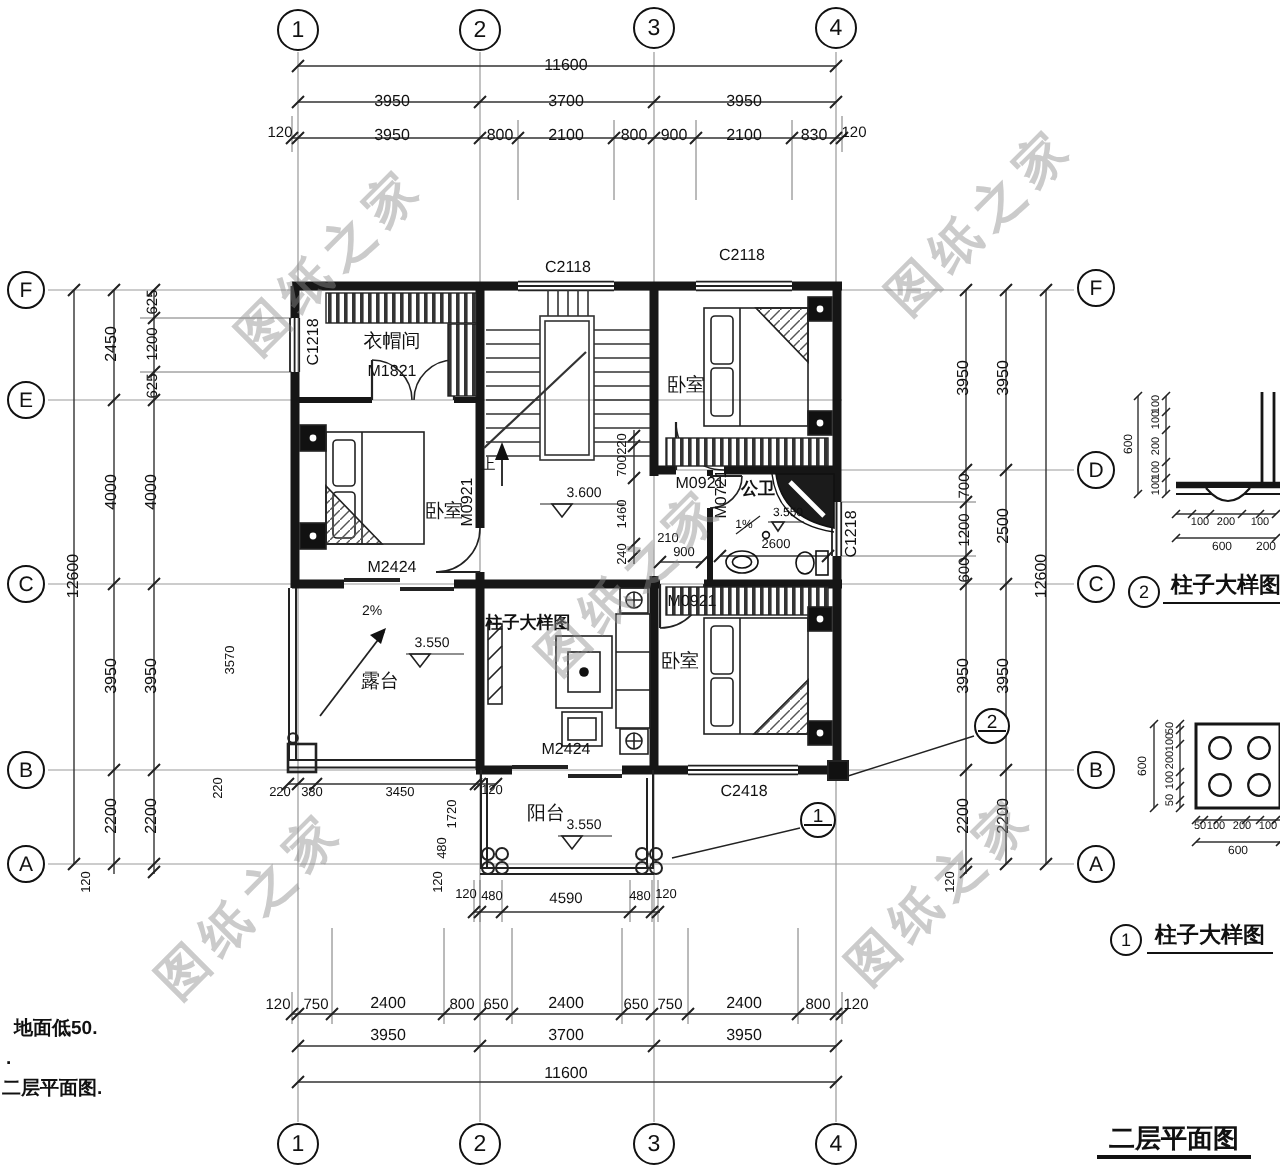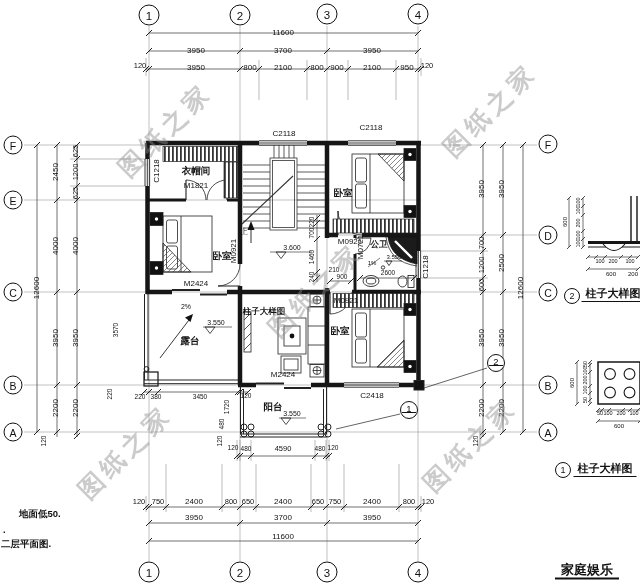--- a/index.html
+++ b/index.html
@@ -1,21 +1,21 @@
 <!DOCTYPE html>
 <html><head>
 <meta charset="utf-8">
 <style>
   html,body{margin:0;padding:0;background:#fff}
   #page{position:relative;width:640px;height:588px;background:#fff;overflow:hidden;font-family:"Liberation Sans",sans-serif}
   svg{position:absolute;left:0;top:0}
   .lbl{position:absolute;transform:translate(-50%,-50%);font-family:"Liberation Sans",sans-serif;color:#111;white-space:nowrap;line-height:1;z-index:5}
   .v{transform:translate(-50%,-50%) rotate(-90deg)}
   .f8{font-size:8px}.f7{font-size:7.5px}.f6{font-size:6.5px}.f5{font-size:5.5px}
-  .rm{font-size:9.5px;font-weight:bold}
+  .rm{font-size:9.5px;font-weight:normal}
   .rms{font-size:8.5px;font-weight:bold}
   .op{font-size:8px}
   .lv{font-size:7px}
   .bub{position:absolute;transform:translate(-50%,-50%);border:1.2px solid #111;border-radius:50%;background:#fff;display:flex;align-items:center;justify-content:center;font-family:"Liberation Sans",sans-serif;color:#111;z-index:6;box-sizing:border-box}
   .bub.n{width:21px;height:21px;font-size:11.5px}
   .bub.l{width:19px;height:19px;font-size:10.5px}
   .bub.m{width:18px;height:18px;font-size:9.5px}
   .bub.t{width:16px;height:16px;font-size:9px}
   .mkr{overflow:hidden}
   .mkr i{position:absolute;left:1px;right:1px;top:63%;border-top:1px solid #111}
@@ -185,21 +185,21 @@
 <span class="lbl f8" style="left:196px;top:51px">3950</span>
 <span class="lbl f8" style="left:283px;top:51px">3700</span>
 <span class="lbl f8" style="left:372px;top:51px">3950</span>
 <span class="lbl f7" style="left:140px;top:66px">120</span>
 <span class="lbl f8" style="left:196px;top:68px">3950</span>
 <span class="lbl f8" style="left:250px;top:68px">800</span>
 <span class="lbl f8" style="left:283px;top:68px">2100</span>
 <span class="lbl f8" style="left:317px;top:68px">800</span>
 <span class="lbl f8" style="left:337px;top:68px">900</span>
 <span class="lbl f8" style="left:372px;top:68px">2100</span>
-<span class="lbl f8" style="left:407px;top:68px">950</span>
+<span class="lbl f8" style="left:407px;top:68px">830</span>
 <span class="lbl f7" style="left:427px;top:66px">120</span>
 
 <span class="lbl f6" style="left:233px;top:448px">120</span>
 <span class="lbl f6" style="left:246px;top:449px">480</span>
 <span class="lbl f7" style="left:283px;top:449px">4590</span>
 <span class="lbl f6" style="left:320px;top:449px">480</span>
 <span class="lbl f6" style="left:333px;top:448px">120</span>
 <span class="lbl f7" style="left:139px;top:502px">120</span>
 <span class="lbl f7" style="left:158px;top:502px">750</span>
 <span class="lbl f8" style="left:194px;top:502px">2400</span>
@@ -337,23 +337,23 @@
 <span class="lbl f5" style="left:600px;top:414px">50</span>
 <span class="lbl f5" style="left:608px;top:414px">100</span>
 <span class="lbl f5" style="left:621px;top:414px">200</span>
 <span class="lbl f5" style="left:634px;top:414px">100</span>
 <span class="lbl" style="left:619px;top:426px;font-size:6px">600</span>
 
 <span class="bub t" style="left:572px;top:296px">2</span>
 <span class="lbl ttl ul" style="left:613px;top:295px;font-size:11px">柱子大样图</span>
 <span class="bub t" style="left:563px;top:470px">1</span>
 <span class="lbl ttl ul" style="left:605px;top:470px;font-size:11px">柱子大样图</span>
-<span class="lbl ttl ul2" style="left:587px;top:571px">家庭娱乐</span>
-
-<span class="note" style="left:19px;top:508px">地面低50.</span>
+<span class="lbl ttl ul2" style="left:587px;top:571px">二层平面图</span>
+
+<span class="note" style="left:7px;top:508px">地面低50.</span>
 <span class="note" style="left:3px;top:524px">.</span>
 <span class="note" style="left:1px;top:538px">二层平面图.</span>
 
 <span class="wm" style="left:165px;top:130px">图纸之家</span>
 <span class="wm" style="left:490px;top:110px">图纸之家</span>
 <span class="wm" style="left:315px;top:290px">图纸之家</span>
 <span class="wm" style="left:125px;top:452px">图纸之家</span>
 <span class="wm" style="left:470px;top:445px">图纸之家</span>
 
 </div>

